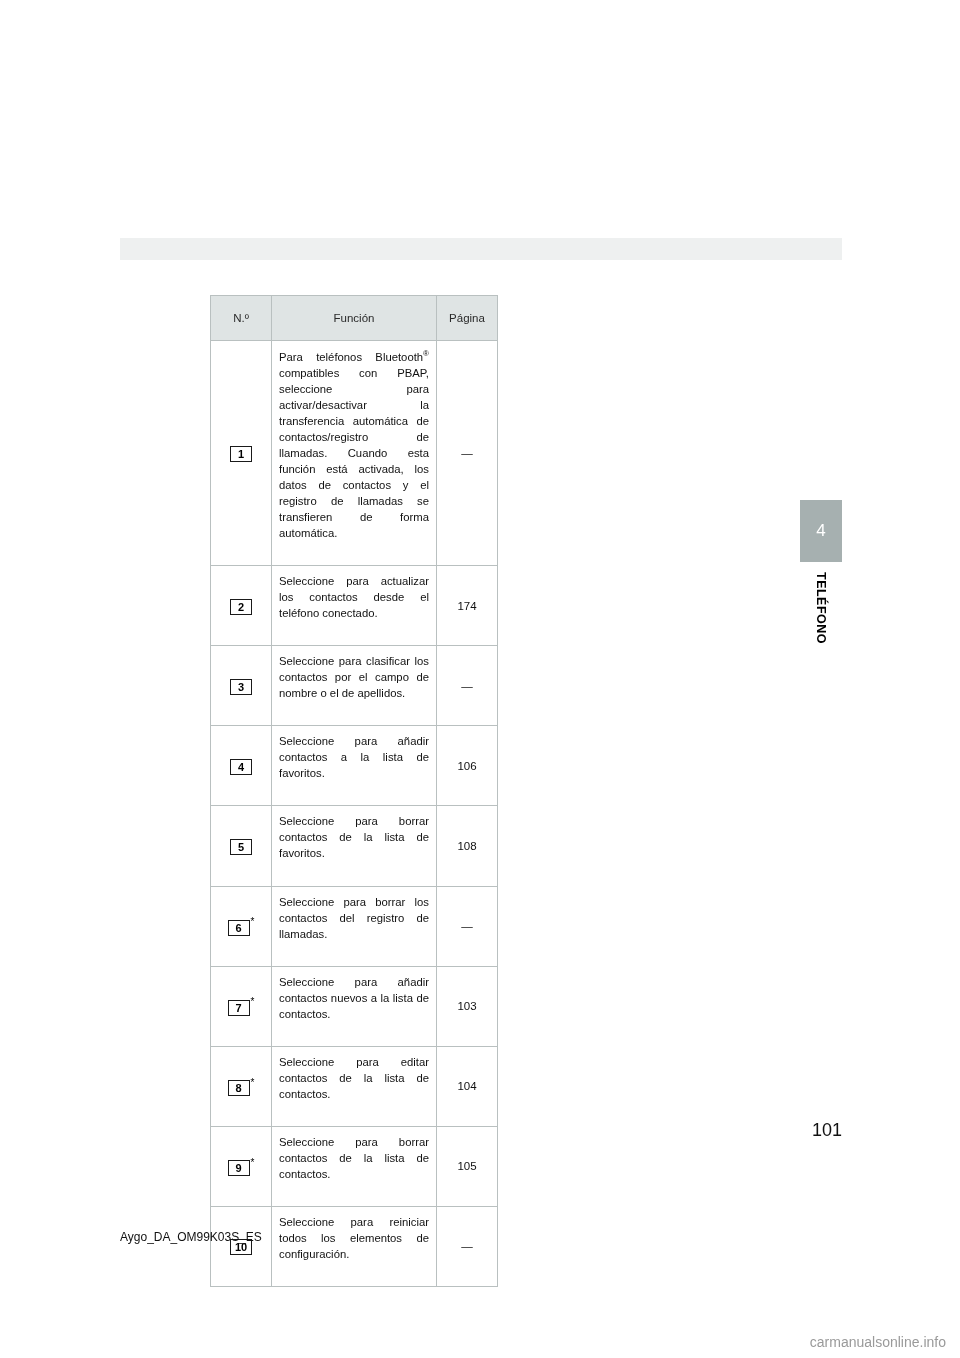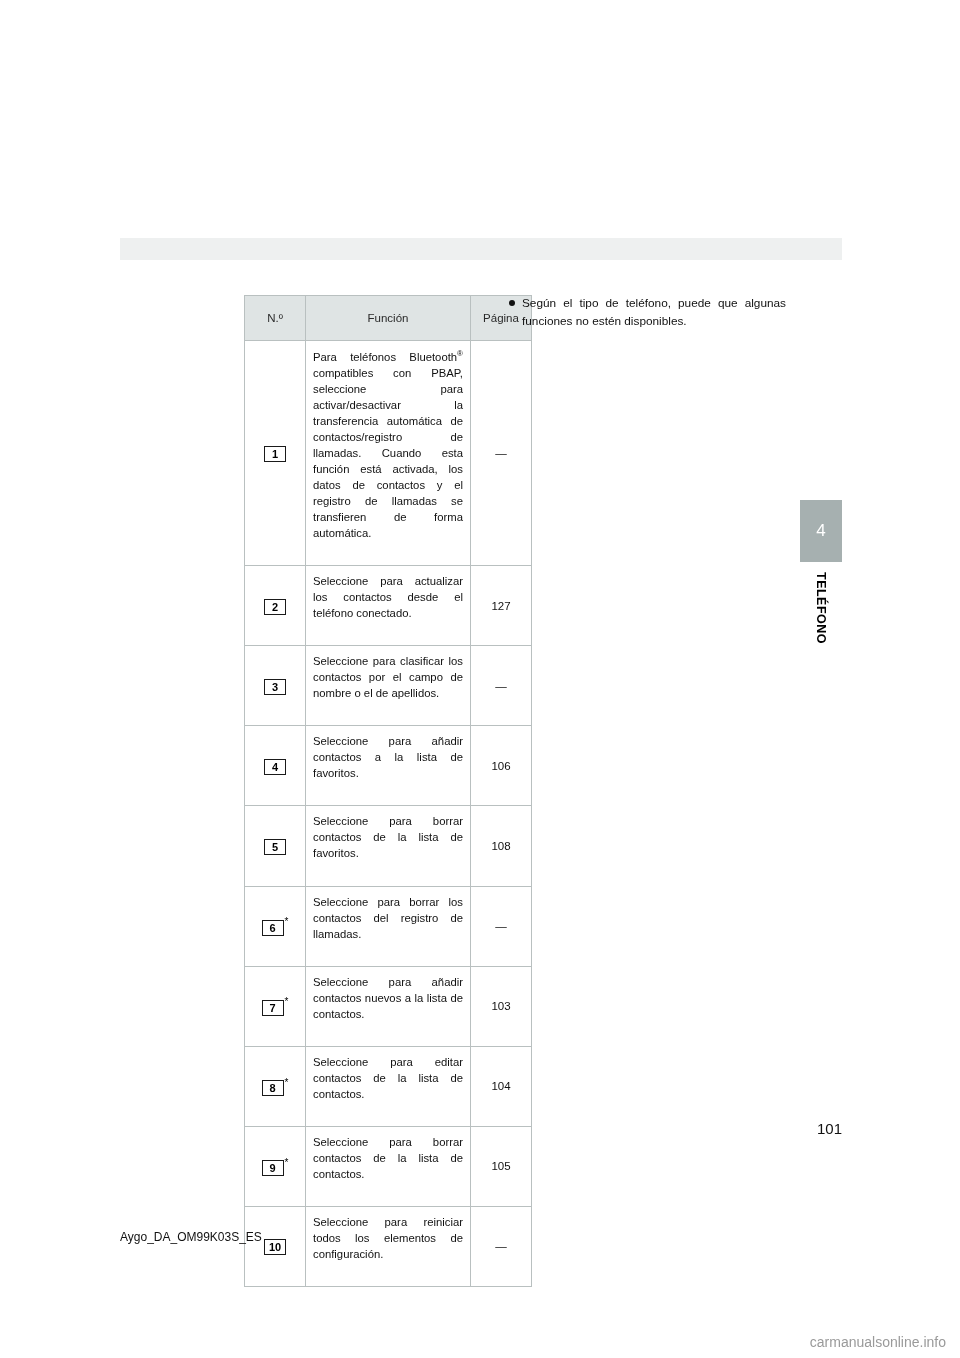--- a/index.html
+++ b/index.html
@@ -83,21 +83,20 @@
   .table-wrap {
     position: absolute;
     left: 210px;
     top: 295px;
     width: 272px;
   }
   table.spec {
     border-collapse: collapse;
     width: 272px;
     table-layout: fixed;
-    margin-left: 34px;
   }
   table.spec th, table.spec td {
     border: 1px solid #b9c0c0;
     vertical-align: middle;
   }
   table.spec thead th {
     background: #dfe4e4;
     color: #2a2a2a;
     font-weight: normal;
     font-size: 11.5px;
@@ -187,21 +186,21 @@
     height: 6px;
     background: #111;
     border-radius: 50%;
   }
 
   
   .page-number {
     position: absolute;
     right: 118px;
     top: 1120px;
-    font-size: 15px;
+    font-size: 18px;
     color: #111;
   }
   .doc-code {
     position: absolute;
     left: 120px;
     top: 1230px;
     font-size: 12px;
     color: #111;
   }
   .watermark {
@@ -237,21 +236,21 @@
             <span class="numwrap"><span class="numbox">1</span></span>
           </td>
           <td class="fn-cell"><span>Para teléfonos Bluetooth</span><sup class="reg">®</sup><span> compatibles con PBAP, seleccione para activar/desactivar la transferencia automática de contactos/registro de llamadas. Cuando esta función está activada, los datos de contactos y el registro de llamadas se transfieren de forma automática.</span></td>
           <td class="pg-cell">—</td>
         </tr>
         <tr>
           <td class="no-cell">
             <span class="numwrap"><span class="numbox">2</span></span>
           </td>
           <td class="fn-cell">Seleccione para actualizar los contactos desde el teléfono conectado.</td>
-          <td class="pg-cell">127</td>
+          <td class="pg-cell">174</td>
         </tr>
         <tr>
           <td class="no-cell">
             <span class="numwrap"><span class="numbox">3</span></span>
           </td>
           <td class="fn-cell">Seleccione para clasificar los contactos por el campo de nombre o el de apellidos.</td>
           <td class="pg-cell">—</td>
         </tr>
         <tr>
           <td class="no-cell">
@@ -300,19 +299,18 @@
             <span class="numwrap"><span class="numbox">10</span></span>
           </td>
           <td class="fn-cell">Seleccione para reiniciar todos los elementos de configuración.</td>
           <td class="pg-cell">—</td>
         </tr>
       </tbody>
     </table>
   </div>
 
   <div class="right-col">
-    <p class="bullet-p"><span class="dot"></span><span>Según el tipo de teléfono, puede que algunas funciones no estén disponibles.</span></p>
   </div>
 
   <div class="page-number">101</div>
   <div class="doc-code">Aygo_DA_OM99K03S_ES</div>
   <div class="watermark">carmanualsonline.info</div>
 </div>
 
 </body></html>

